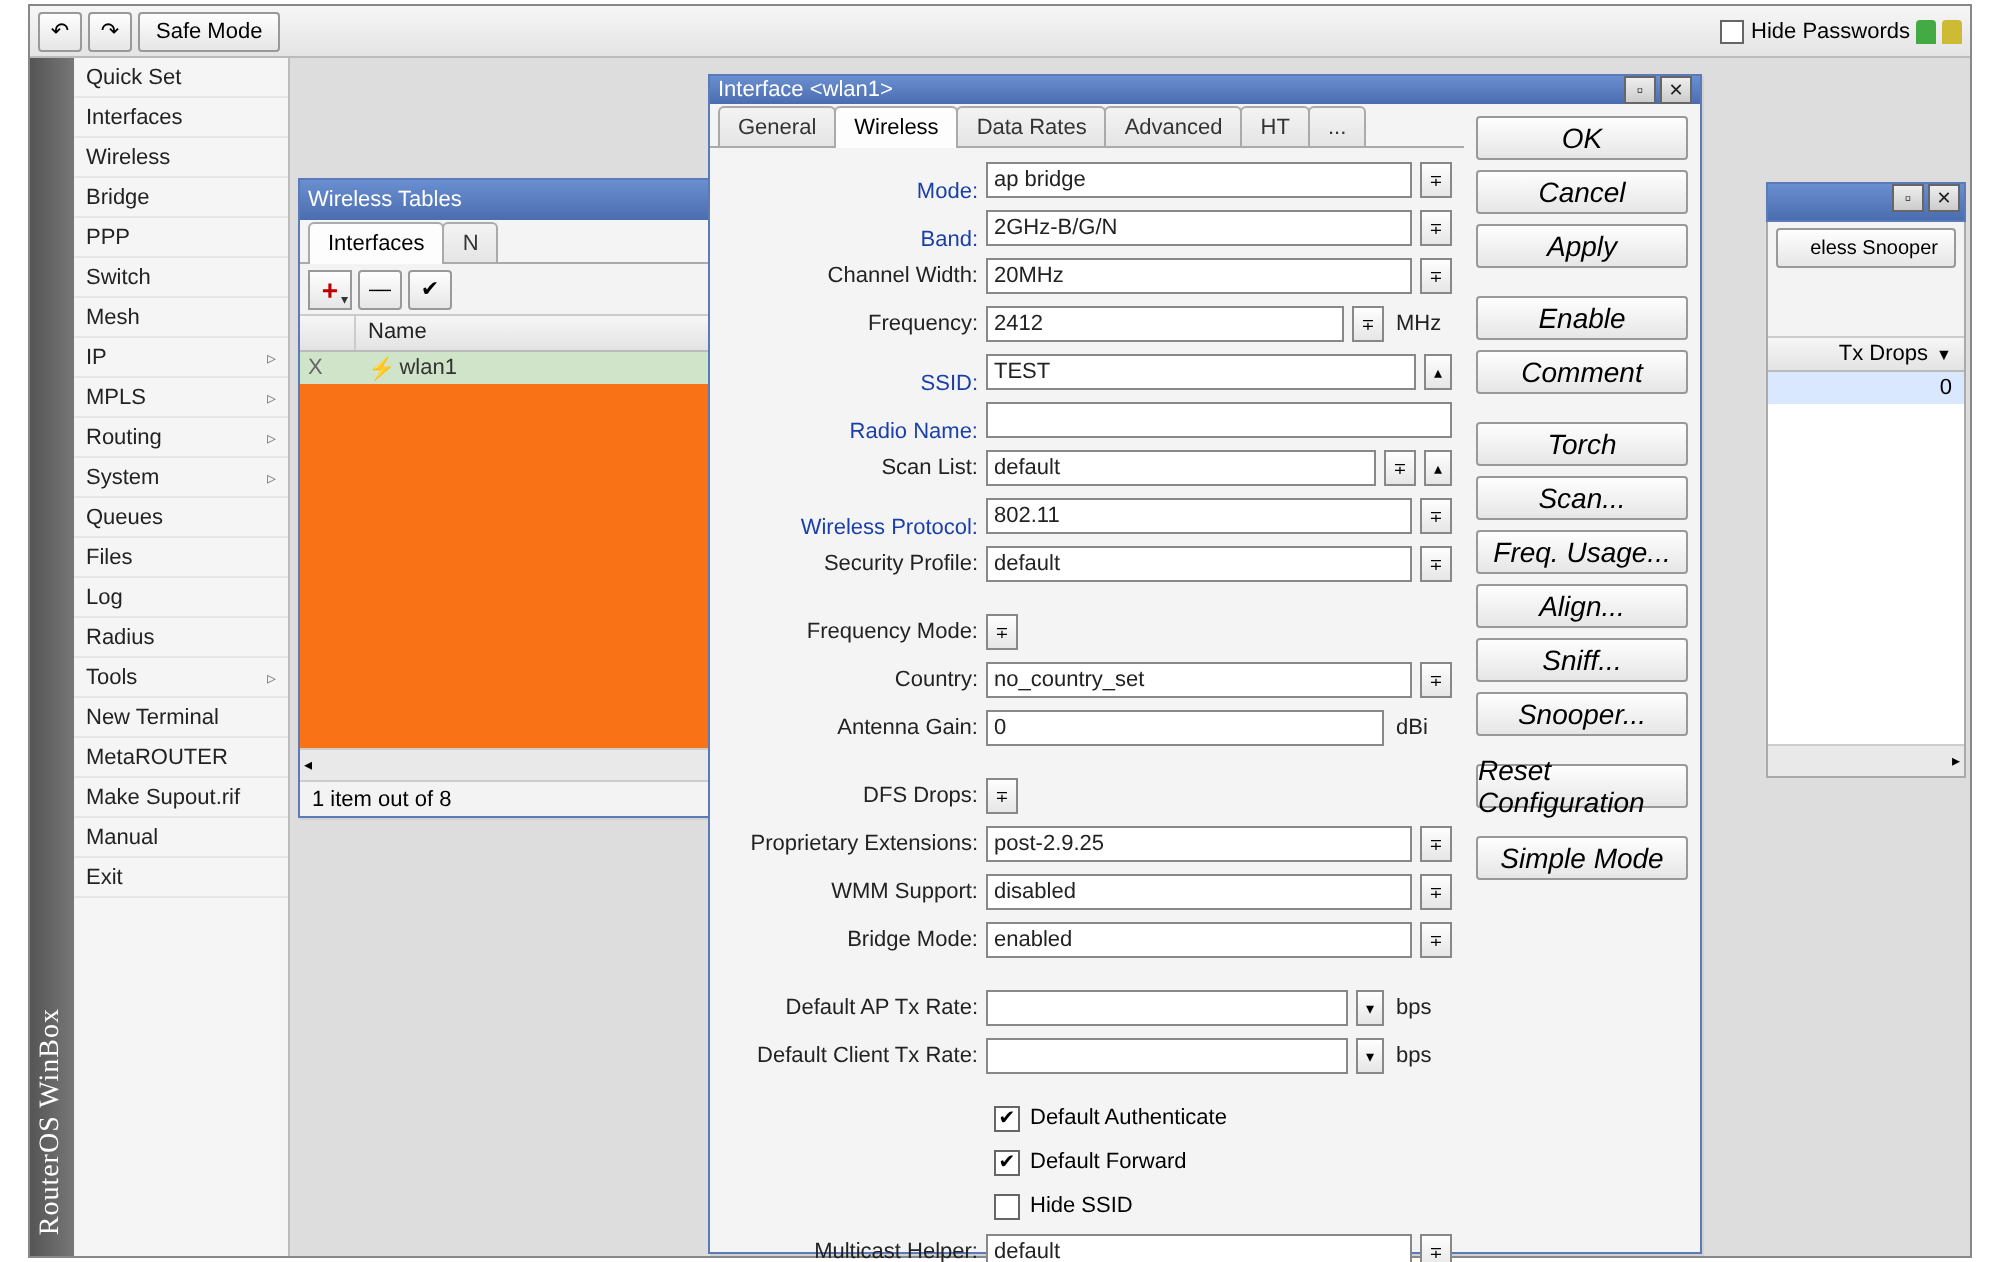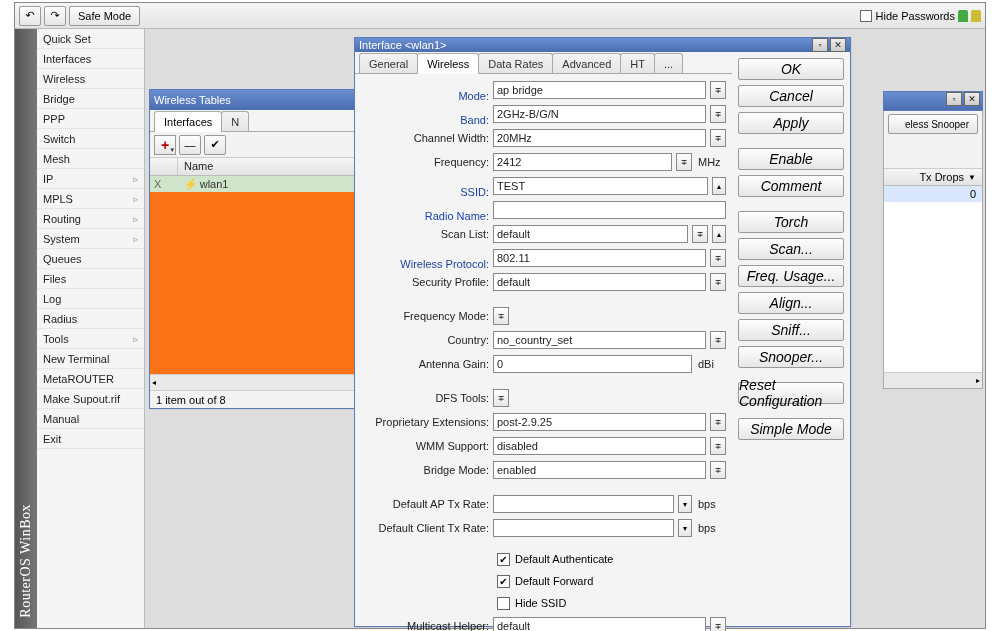--- a/index.html
+++ b/index.html
@@ -292,21 +292,21 @@
                   <input class="form-input" value="no_country_set" style="">
                   <div class="drop-trig">∓</div>
                 </div>
               <div class="form-row">
                   <span class="form-label">Antenna Gain:</span>
                   <input class="form-input" value="0" style="">
                   <span class="unit">dBi</span>
                 </div>
               <div style="height:6px;"></div>
               <div class="form-row">
-                  <span class="form-label">DFS Tools:</span>
+                  <span class="form-label">DFS Drops:</span>
                   <div class="drop-trig">∓</div>
                 </div>
               <div class="form-row">
                   <span class="form-label">Proprietary Extensions:</span>
                   <input class="form-input" value="post-2.9.25" style="">
                   <div class="drop-trig">∓</div>
                 </div>
               <div class="form-row">
                   <span class="form-label">WMM Support:</span>
                   <input class="form-input" value="disabled" style="">

